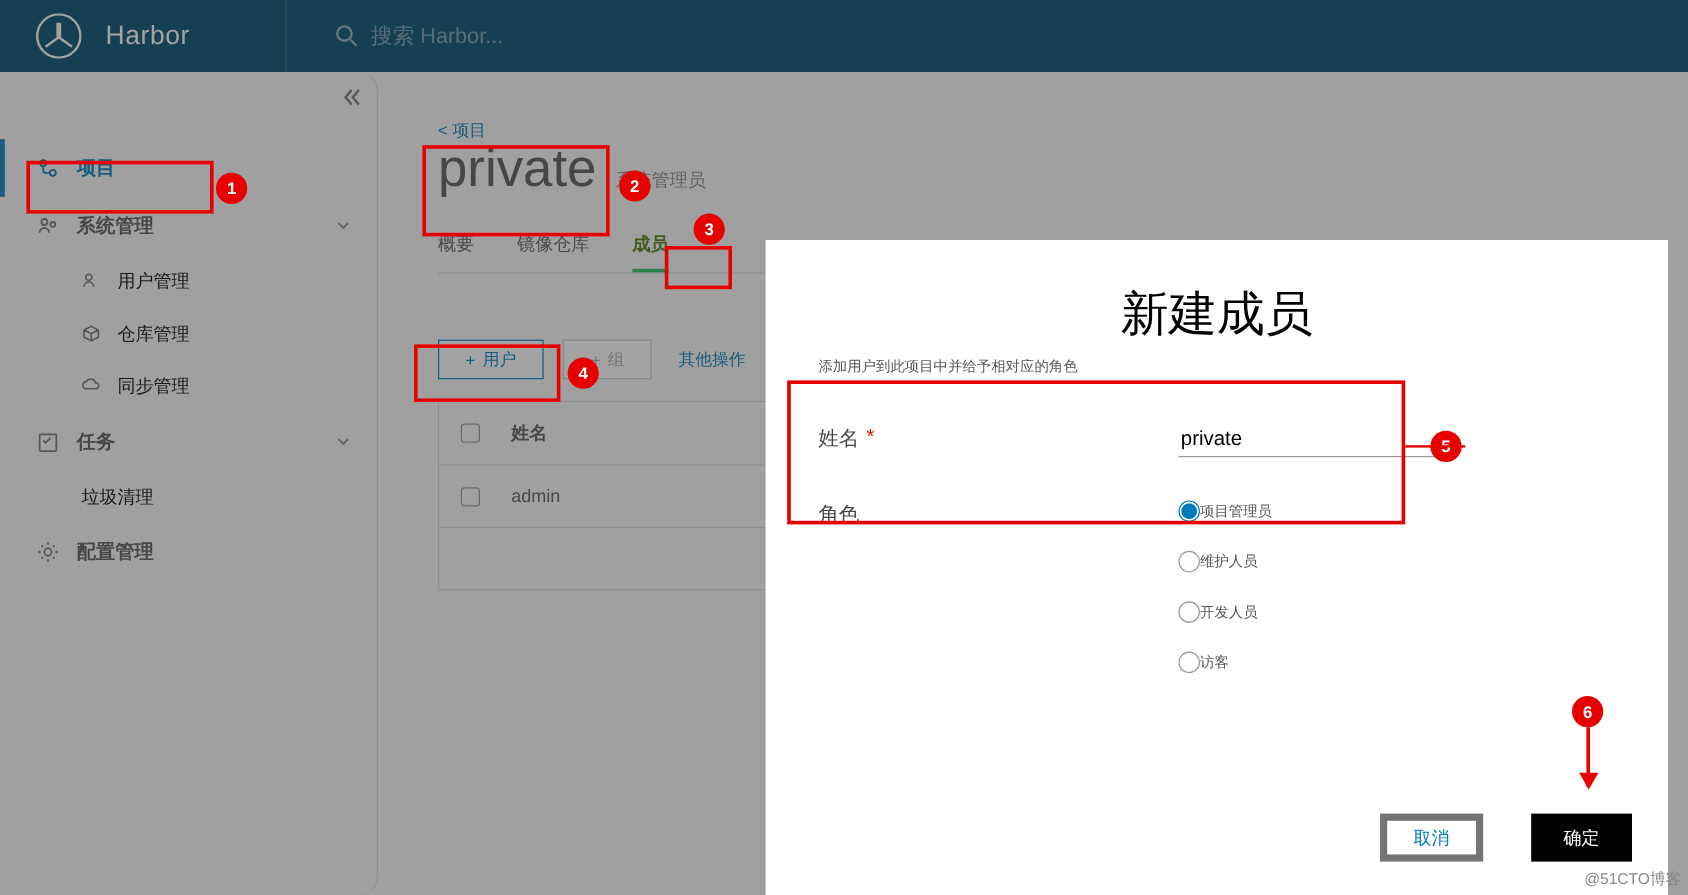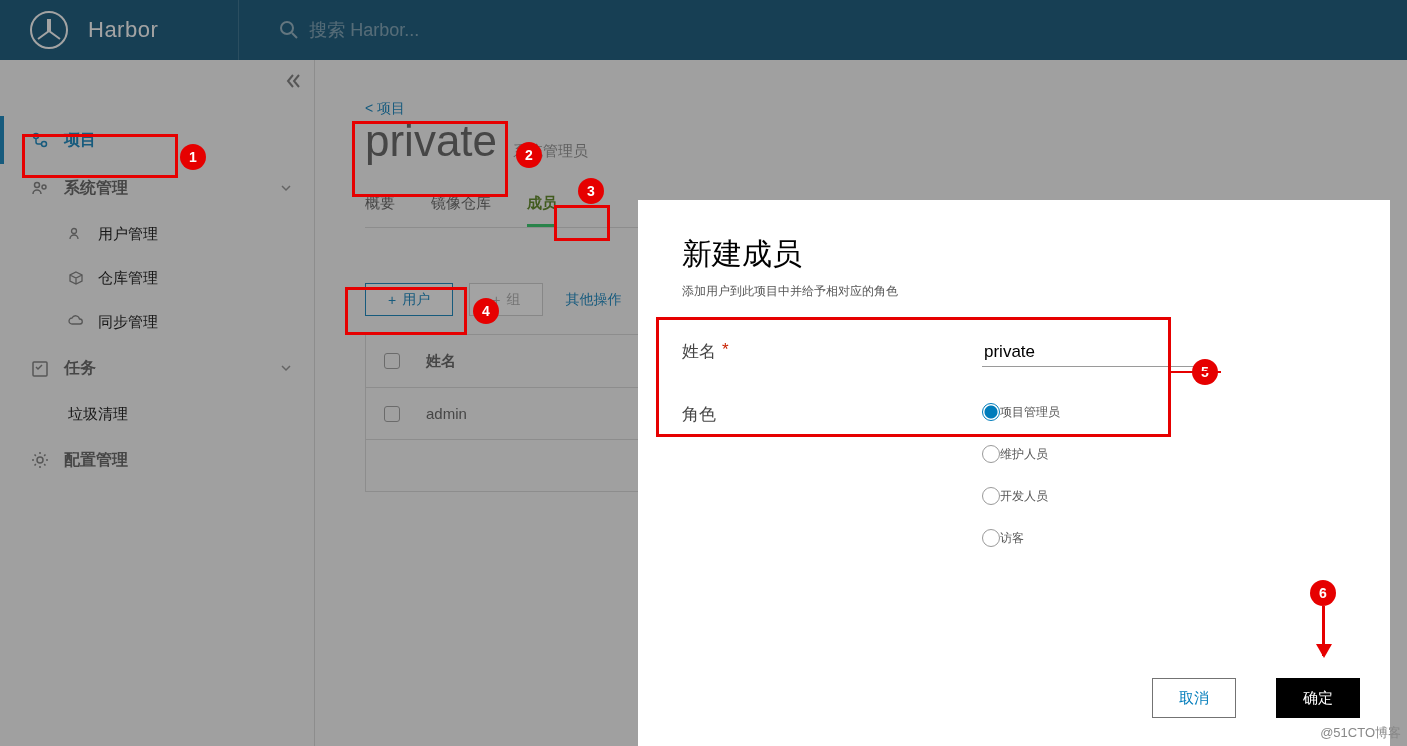--- a/index.html
+++ b/index.html
@@ -6,21 +6,21 @@
 body { font-family: "Helvetica Neue", Arial, sans-serif; font-size: 14px; color: #565656; width: 1407px; height: 746px; position: relative; overflow: hidden; background: #fafafa; }
 
 .header { height: 60px; background: #004a70; display: flex; align-items: center; color: #fff; padding: 0 0 0 30px; }
 .logo-wrap { display: flex; align-items: center; gap: 20px; margin-right: 80px; }
 .logo-text { font-size: 22px; font-weight: 400; letter-spacing: .5px; }
 .search-wrap { display: flex; align-items: center; border-left: 1px solid rgba(255,255,255,.15); padding-left: 40px; height: 100%; color: rgba(255,255,255,.55); font-size: 18px; }
 .search-wrap input { background: transparent; border: none; color: rgba(255,255,255,.5); font-size: 18px; margin-left: 10px; outline: none; width: 200px; }
 .search-wrap input::placeholder { color: rgba(255,255,255,.45); }
 
 .body-row { display: flex; height: calc(100% - 60px); }
-.sidebar { width: 315px; background: #fafafa; border-right: 1px solid #d7d7d7; position: relative; }
+.sidebar { width: 315px; background: #fafafa; border-right: 1px solid #d7d7d7; position: relative; border-radius: 16px; }
 .collapse-btn { position: absolute; top: 12px; right: 12px; color: #747474; font-size: 18px; }
 .side-list { padding-top: 56px; }
 .side-item { display: flex; align-items: center; padding: 0 22px 0 30px; height: 48px; font-size: 16px; font-weight: 600; color: #565656; cursor: pointer; }
 .side-item.active { position: relative; }
 .side-item.active::before { content:""; position:absolute; left:0; top:0; bottom:0; width:4px; background:#007cbb; }
 .side-item .ico { width: 20px; margin-right: 14px; display:flex; align-items:center; justify-content:center; color:#747474; }
 .side-item.active .ico, .side-item.active span { color:#007cbb; }
 .side-sub { padding-left: 68px; height: 44px; display:flex; align-items:center; font-size:15px; color:#000000; cursor:pointer; }
 .chev { margin-left:auto; color:#8c8c8c; }
 
@@ -38,33 +38,33 @@
 .row { display:flex; align-items:center; height:52px; border-top:1px solid #d7d7d7; padding-left:18px; }
 .row:first-child { border-top:none; background:#fafafa; font-weight:600; }
 .ckbox { width:16px; height:16px; border:1px solid #999; border-radius:3px; margin-right:26px; }
 .row span { font-size:15px; color:#565656; }
 
 
 .backdrop { position:absolute; inset:0; background:rgba(50,50,50,.45); }
 
 
 .modal { position:absolute; left:638px; top:200px; width:752px; height:546px; background:#fff; padding:34px 44px 0 44px; }
-.modal h2 { font-size:30px; font-weight:400; color:#000; }
+.modal h2 { font-size:40px; font-weight:400; color:#000;text-align:center; }
 .modal .sub { font-size:12px; color:#565656; margin-top:8px; }
 .form-row { display:flex; margin-top:40px; }
 .form-row .lab { width:300px; font-size:17px; color:#454545; display:flex; align-items:flex-start; gap:6px; }
 .req { color:#c92100; }
 .text-in { border:none; border-bottom:1px solid #9a9a9a; font-size:17px; padding:2px 2px 4px 2px; width:220px; outline:none; }
 .radios { display:flex; flex-direction:column; gap:24px; }
 .radio { display:flex; align-items:center; font-size:12px; color:#565656; cursor:pointer; }
 .rdot { width:18px; height:18px; border:1px solid #9a9a9a; border-radius:50%; position:relative; }
 .radio.sel .rdot { border-color:#007cbb; background: radial-gradient(circle,#007cbb 0 6px,#fff 7px); }
 .modal-actions { position:absolute; right:30px; bottom:28px; display:flex; gap:14px; }
 .btn { height:40px; min-width:84px; padding:0 22px; font-size:15px; cursor:pointer; }
-.btn-outline2 { background:#fff; border:1px solid #737373; color:#007cbb; }
+.btn-outline2 { background:#fff; border:6px solid #737373; color:#007cbb; }
 .btn-primary { background:#000000; border:none; color:#fff;margin-left:26px; }
 
 
 .anno-box { position:absolute; border:3px solid #e60000; pointer-events:none; }
 .anno-badge { position:absolute; width:26px; height:26px; border-radius:50%; background:#e60000; color:#fff; font-size:14px; display:flex; align-items:center; justify-content:center; pointer-events:none; font-weight:600; }
 .arrow-line { position:absolute; width:3px; background:#e60000; pointer-events:none; }
 .arrow-line::after { content:""; position:absolute; left:-6px; bottom:-2px; border-left:8px solid transparent; border-right:8px solid transparent; border-top:14px solid #e60000; }
 
 .watermark { position:absolute; right:6px; bottom:4px; font-size:13px; color:#888; }
 

